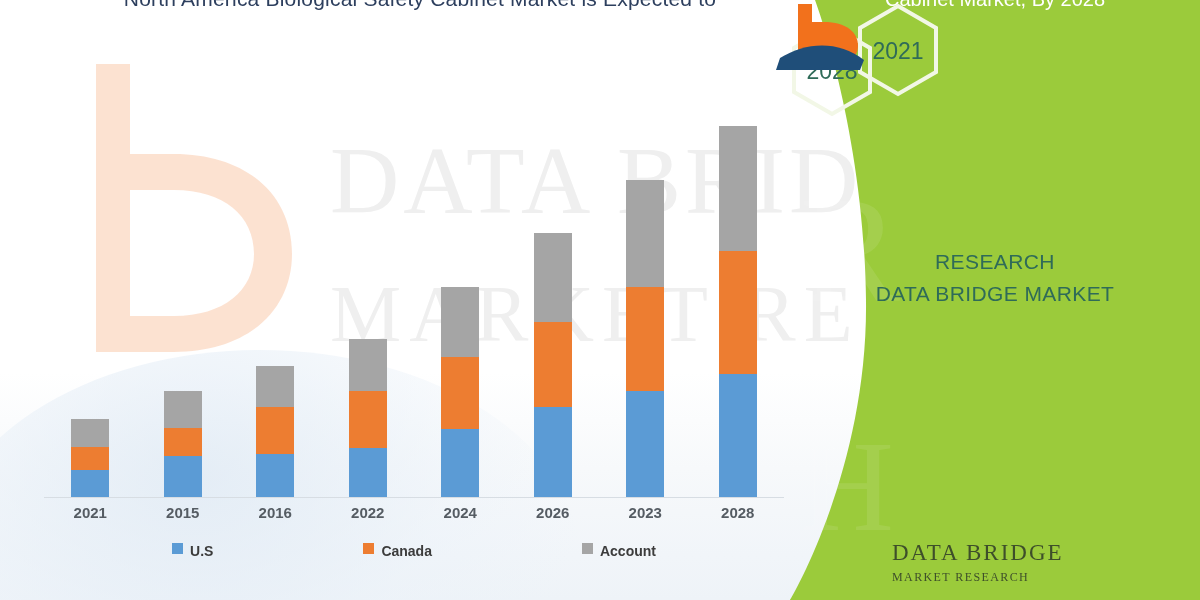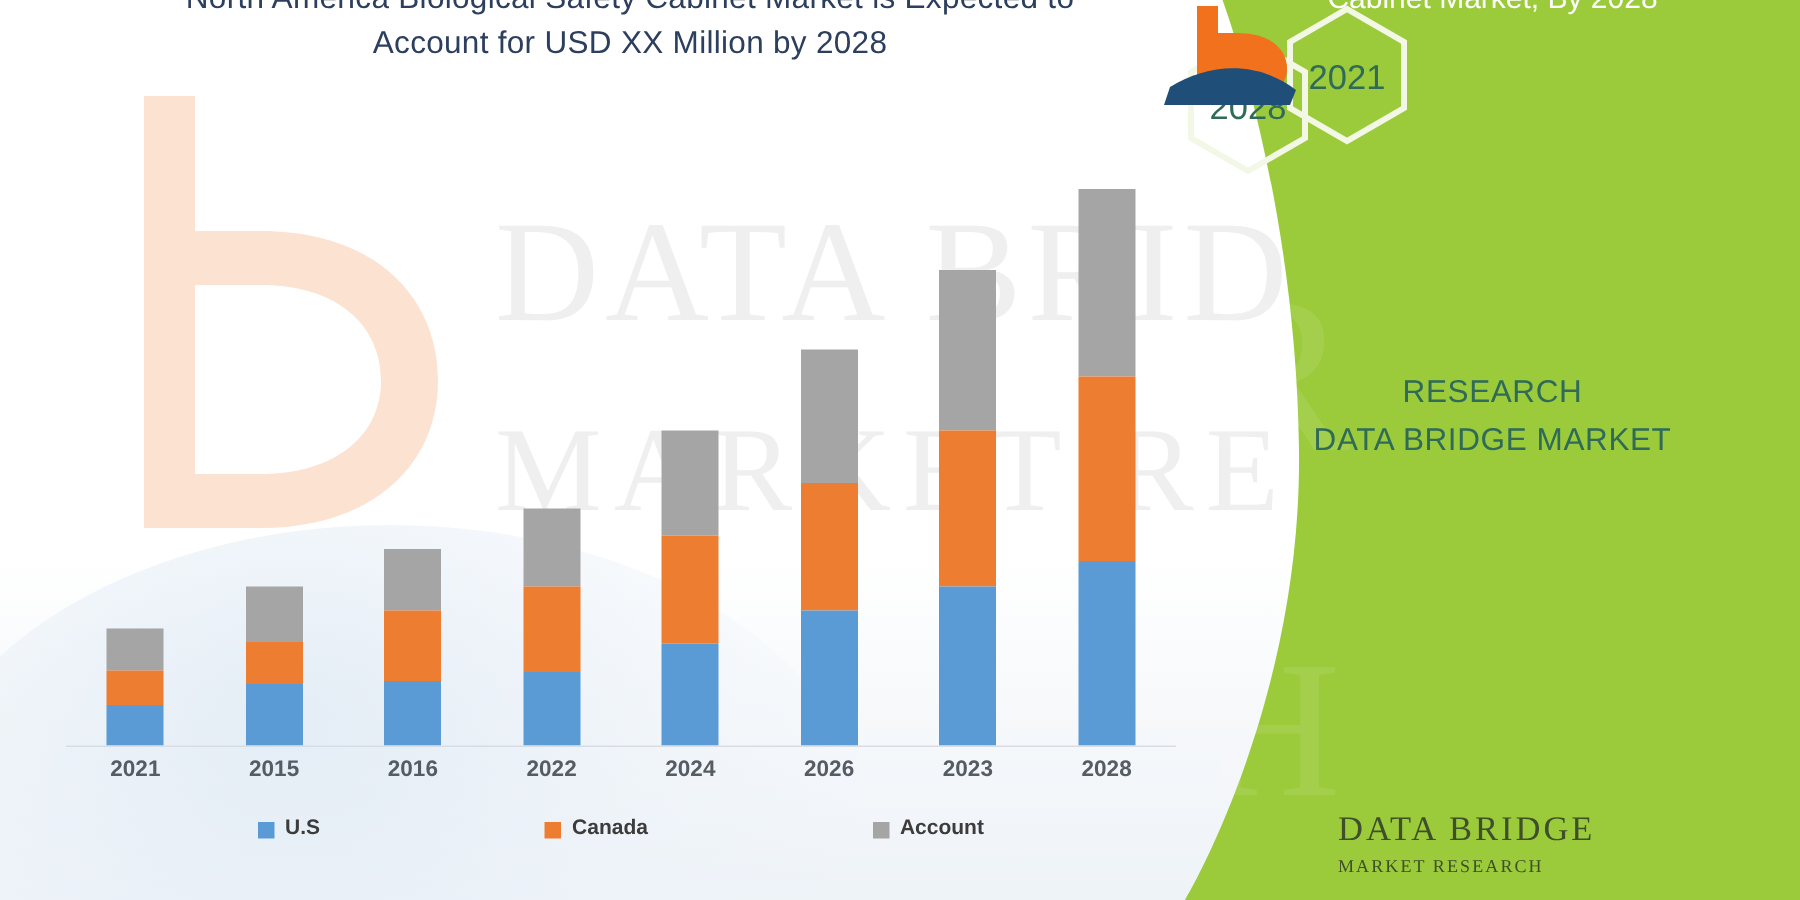--- a/index.html
+++ b/index.html
@@ -48,21 +48,21 @@
   .seg.ca{background:#ed7d31;}
   .seg.mx{background:#a5a5a5;}
 
   .xlabels{position:absolute;left:44px;top:504px;width:740px;height:28px;
     display:flex;justify-content:space-around;}
   .xlab{width:92px;text-align:center;color:#555c63;font-size:15px;font-weight:bold;}
 
   
   .legend{position:absolute;left:44px;top:538px;width:740px;height:26px;
     display:flex;justify-content:center;gap:150px;align-items:center;}
-  .lg-item{display:flex;align-items:flex-end;gap:7px;}
+  .lg-item{display:flex;align-items:flex-start;gap:7px;}
   .lg-swatch{width:11px;height:11px;display:inline-block;}
   .lg-label{font-size:14px;color:#3c3c3c;font-weight:bold;}
 
   
   .green-panel{position:absolute;left:770px;top:0;width:430px;height:600px;overflow:hidden;}
   .green-panel svg{position:absolute;left:0;top:0;}
   .green-content{position:absolute;left:0;top:0;width:430px;height:600px;}
 
   .g-title{position:absolute;left:40px;top:-16px;width:370px;text-align:center;
     color:#ffffff;font-size:20px;line-height:30px;font-weight:400;}
@@ -93,21 +93,20 @@
       <path d="M52 96 h44 c74 0 118 42 118 100 c0 56 -44 98 -118 98 h-44 v-36 h44 c50 0 80 -26 80 -62 c0 -38 -30 -64 -80 -64 h-44 z" fill="#f6a06a"></path>
     </svg>
 
     <div class="wm-text">
       <span>DATA BRIDGE</span>
       <span class="l2">MARKET RESEARCH</span>
     </div>
 
     <div class="title">
       <div>North America Biological Safety Cabinet Market is Expected to</div>
-      <div>Account for USD XX Million by 2028</div>
     </div>
 
     <div class="chart">
       <div class="plot">
         <div class="bars" id="bars">
             <div class="bar-col">
               <div class="bar">
                 <div class="seg mx" style="height: 27.3913px; background: rgb(165, 165, 165);"></div>
                 <div class="seg ca" style="height: 23.0087px; background: rgb(237, 125, 49);"></div>
                 <div class="seg us" style="height: 27.3913px; background: rgb(91, 155, 213);"></div>

